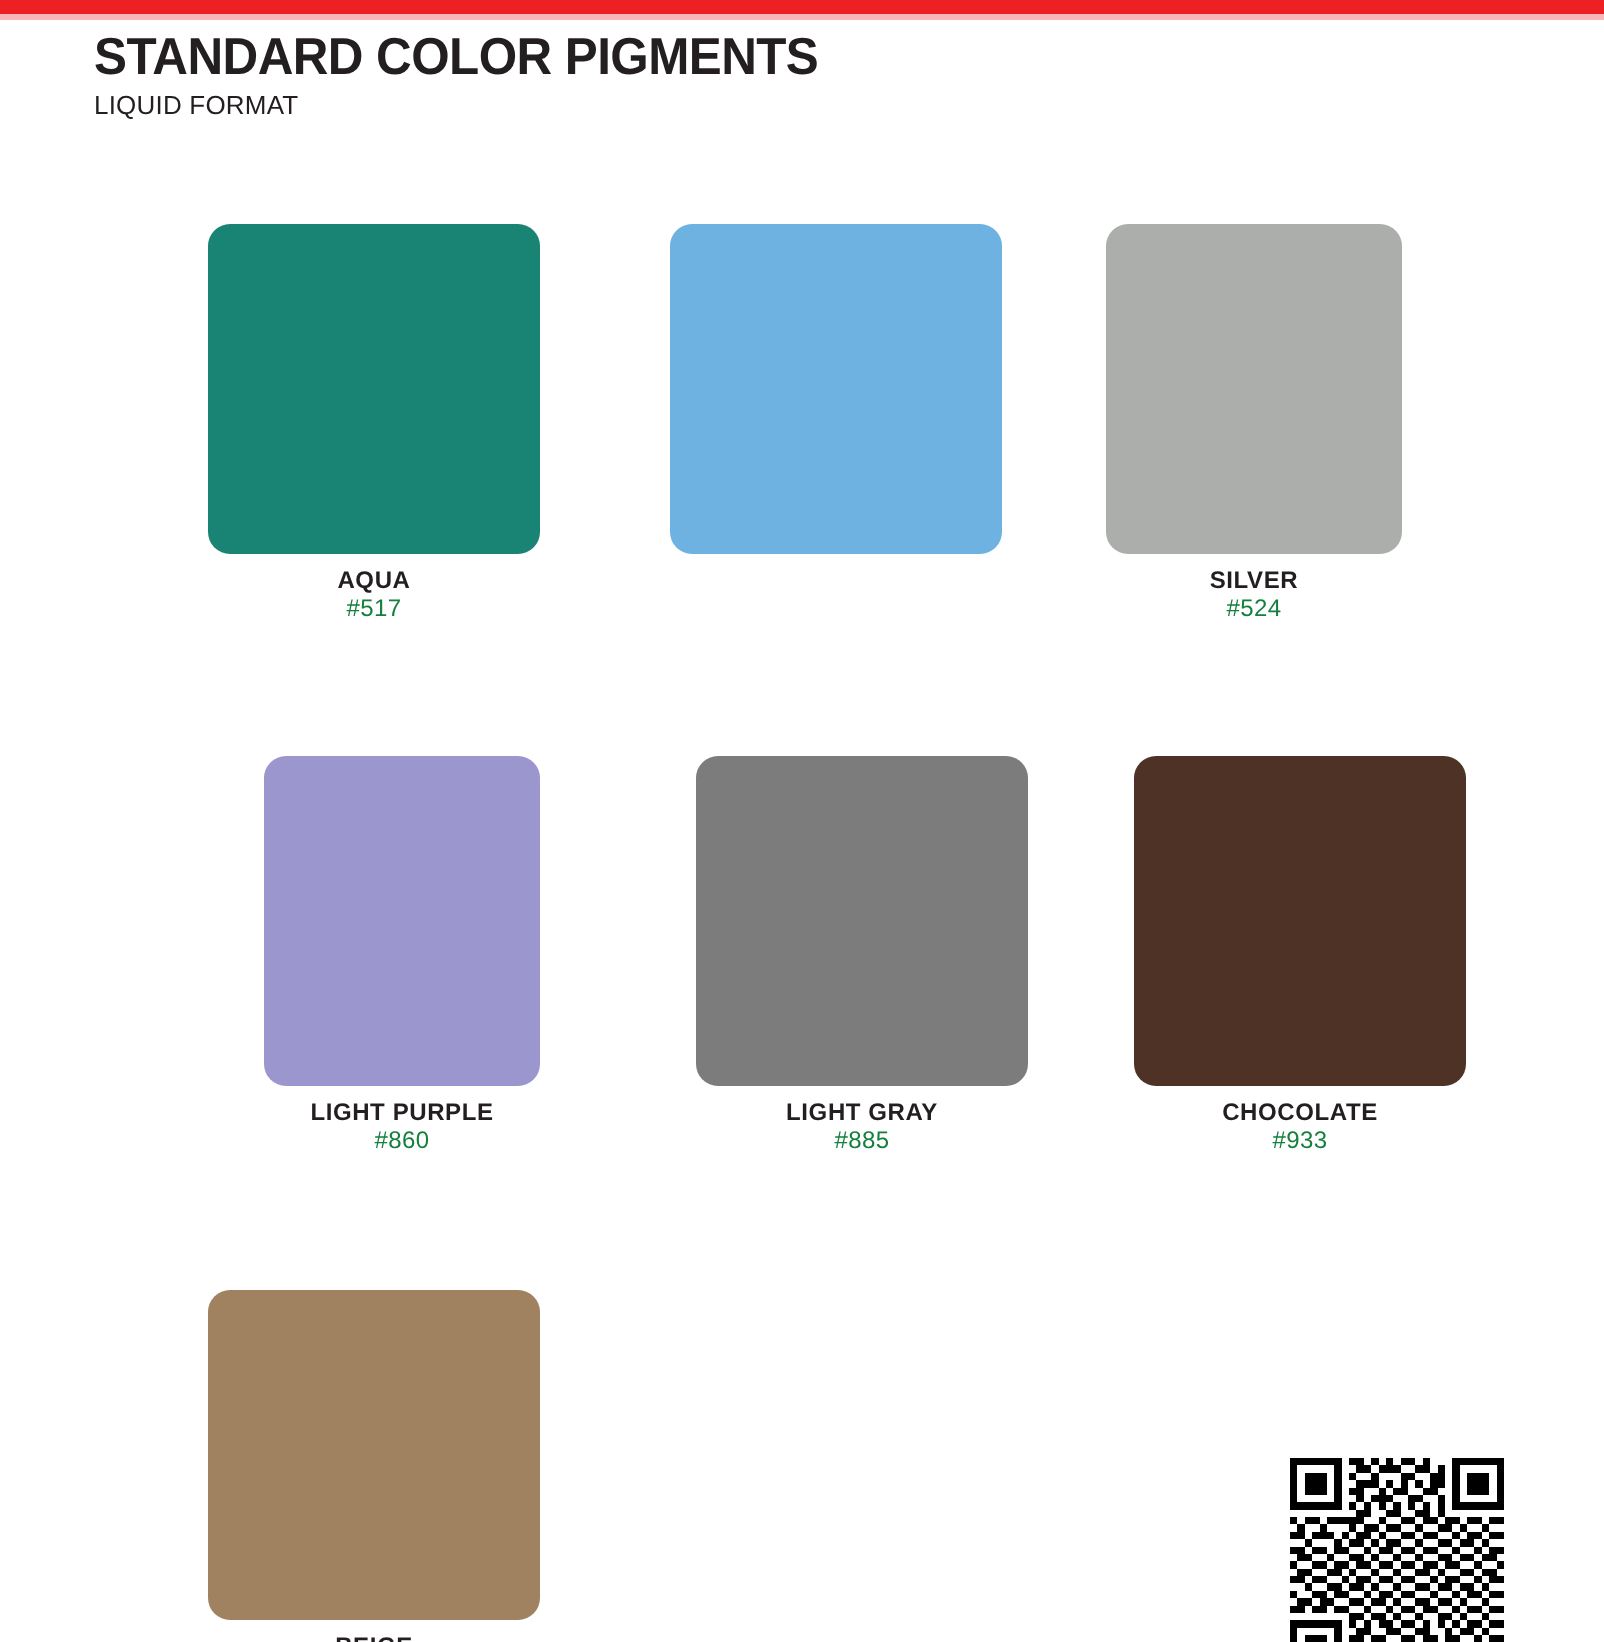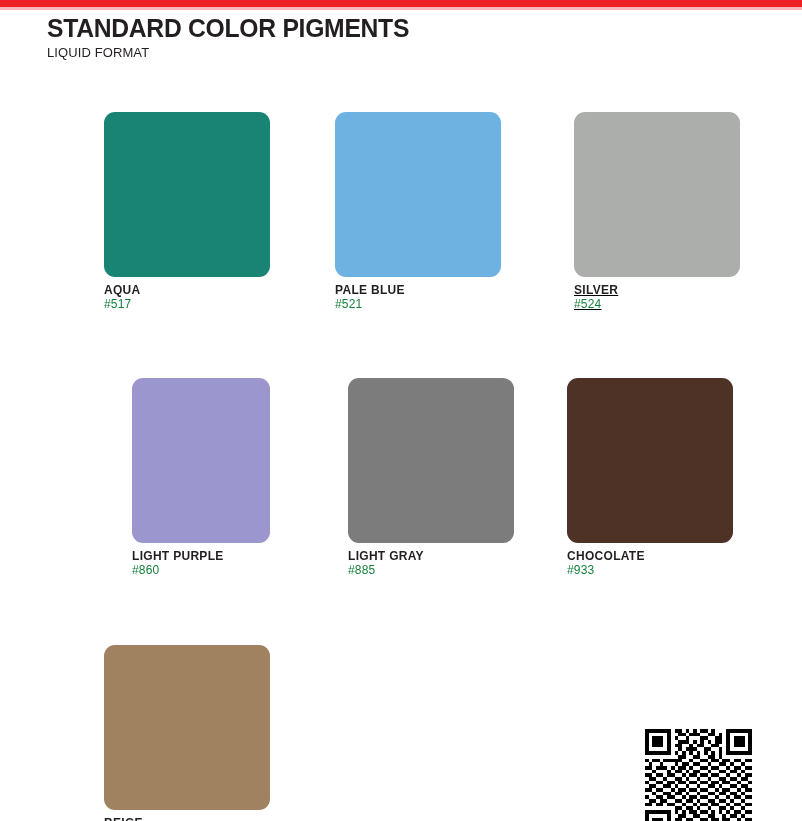--- a/index.html
+++ b/index.html
@@ -61,21 +61,21 @@
 
   
   .swatch-cell {
     position: absolute;
   }
   .swatch-chip {
     border-radius: 11px;
     width: 100%;
   }
   .swatch-caption {
-    text-align: left;
+    text-align: center;
     padding-top: 6px;
   }
   .swatch-name {
     font-size: 12px;
     font-weight: bold;
     color: #231f20;
     letter-spacing: 0.3px;
     line-height: 14px;
     white-space: nowrap;
   }
@@ -112,26 +112,22 @@
 <div id="swatch-grid">
     <div class="swatch-cell" style="left: 104px; top: 112px; width: 166px;">
       <div class="swatch-chip" style="height: 165px; background: rgb(26, 132, 116);"></div>
       <div class="swatch-caption">
         <div class="swatch-name">AQUA</div>
         <div class="swatch-code">#517</div>
       </div>
     </div>
     <div class="swatch-cell" style="left: 335px; top: 112px; width: 166px;">
       <div class="swatch-chip" style="height: 165px; background: rgb(109, 178, 224);"></div>
-      <div class="swatch-caption">
-        <div class="swatch-name">PALE BLUE</div>
-        <div class="swatch-code">#521</div>
-      </div>
     </div>
-    <div class="swatch-cell" style="left: 574px; top: 112px; width: 166px; text-decoration: underline;">
+    <div class="swatch-cell" style="left: 553px; top: 112px; width: 148px;">
       <div class="swatch-chip" style="height: 165px; background: rgb(172, 174, 171);"></div>
       <div class="swatch-caption">
         <div class="swatch-name">SILVER</div>
         <div class="swatch-code">#524</div>
       </div>
     </div>
     <div class="swatch-cell" style="left: 104px; top: 378px; width: 166px; padding-left: 28px;">
       <div class="swatch-chip" style="height: 165px; background: rgb(156, 150, 206);"></div>
       <div class="swatch-caption">
         <div class="swatch-name">LIGHT PURPLE</div>

